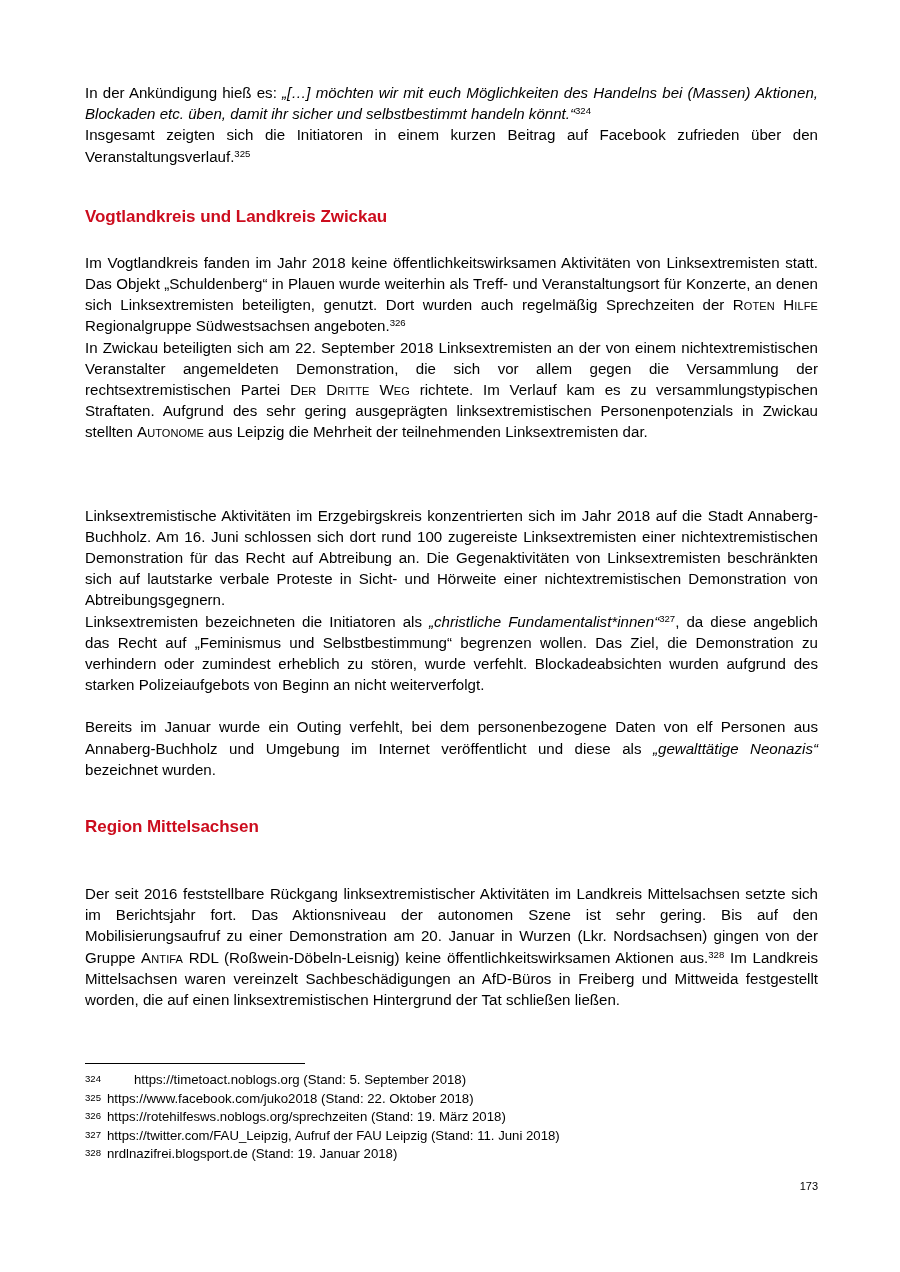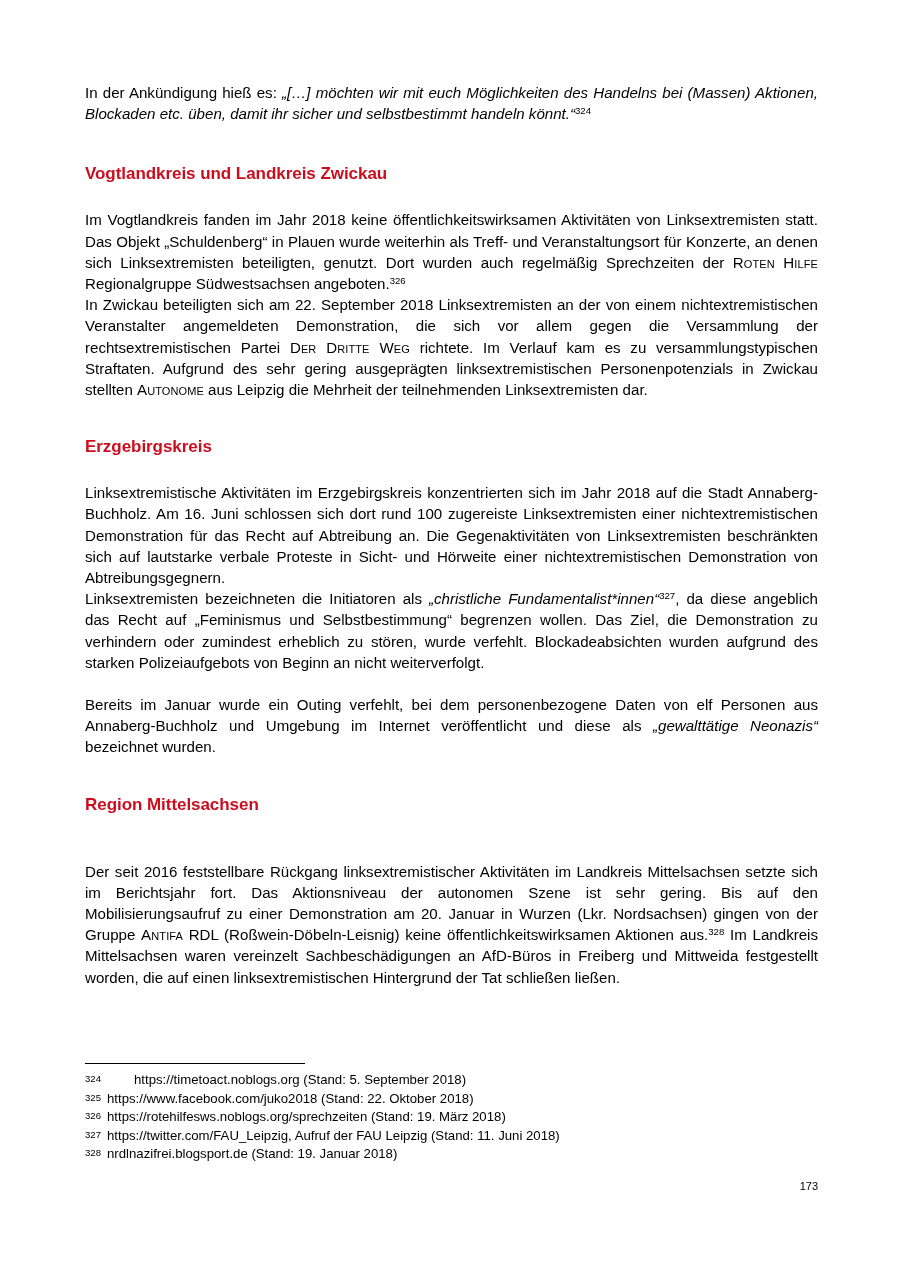--- a/index.html
+++ b/index.html
@@ -101,33 +101,33 @@
 </style>
 </head>
 <body>
 
 <div class="page">
 
   <div class="content">
 
     <p class="body-text"><span>In der Ankündigung hieß es: </span><em class="it">„[…] möchten wir mit euch Möglichkeiten des Handelns bei (Massen) Aktionen, Blockaden etc. üben, damit ihr sicher und selbstbestimmt handeln könnt.“</em><sup class="fn">324</sup></p>
 
+    <p class="body-text"><span>Insgesamt zeigten sich die Initiatoren in einem kurzen Beitrag auf Facebook zufrieden über den Veranstaltungsverlauf.</span><sup class="fn">325</sup></p>
 
     <div class="sp-before-heading"></div>
 
     <h2 class="section-heading">Vogtlandkreis und Landkreis Zwickau</h2>
     <div class="sp-after-heading"></div>
 
     <p class="body-text"><span>Im Vogtlandkreis fanden im Jahr 2018 keine öffentlichkeitswirksamen Aktivitäten von Linksextremisten statt. Das Objekt „Schuldenberg“ in Plauen wurde weiterhin als Treff- und Veranstaltungsort für Konzerte, an denen sich Linksextremisten beteiligten, genutzt. Dort wurden auch regelmäßig Sprechzeiten der </span><span class="smallcaps">Roten Hilfe</span><span> Regionalgruppe Südwestsachsen angeboten.</span><sup class="fn">326</sup></p>
 
     <p class="body-text"><span>In Zwickau beteiligten sich am 22. September 2018 Linksextremisten an der von einem nichtextremistischen Veranstalter angemeldeten Demonstration, die sich vor allem gegen die Versammlung der rechtsextremistischen Partei </span><span class="smallcaps">Der Dritte Weg</span><span> richtete. Im Verlauf kam es zu versammlungstypischen Straftaten. Aufgrund des sehr gering ausgeprägten linksextremistischen Personenpotenzials in Zwickau stellten </span><span class="smallcaps">Autonome</span><span> aus Leipzig die Mehrheit der teilnehmenden Linksextremisten dar.</span></p>
 
     <div class="sp-section-end"></div>
 
-    <h2 class="section-heading">Erzgebirgskreis</h2>
     <div class="sp-after-heading"></div>
 
     <p class="body-text"><span>Linksextremistische Aktivitäten im Erzgebirgskreis konzentrierten sich im Jahr 2018 auf die Stadt Annaberg-Buchholz. Am 16. Juni schlossen sich dort rund 100 zugereiste Linksextremisten einer nichtextremistischen Demonstration für das Recht auf Abtreibung an. Die Gegenaktivitäten von Linksextremisten beschränkten sich auf lautstarke verbale Proteste in Sicht- und Hörweite einer nichtextremistischen Demonstration von Abtreibungsgegnern.</span></p>
 
     <p class="body-text"><span>Linksextremisten bezeichneten die Initiatoren als </span><em class="it">„christliche Fundamentalist*innen“</em><sup class="fn">327</sup><span>, da diese angeblich das Recht auf „Feminismus und Selbstbestimmung“ begrenzen wollen. Das Ziel, die Demonstration zu verhindern oder zumindest erheblich zu stören, wurde verfehlt. Blockadeabsichten wurden aufgrund des starken Polizeiaufgebots von Beginn an nicht weiterverfolgt.</span></p>
 
     <div class="sp-para"></div>
 
     <p class="body-text"><span>Bereits im Januar wurde ein Outing verfehlt, bei dem personenbezogene Daten von elf Personen aus Annaberg-Buchholz und Umgebung im Internet veröffentlicht und diese als </span><em class="it">„gewalttätige Neonazis“</em><span> bezeichnet wurden.</span></p>
 

